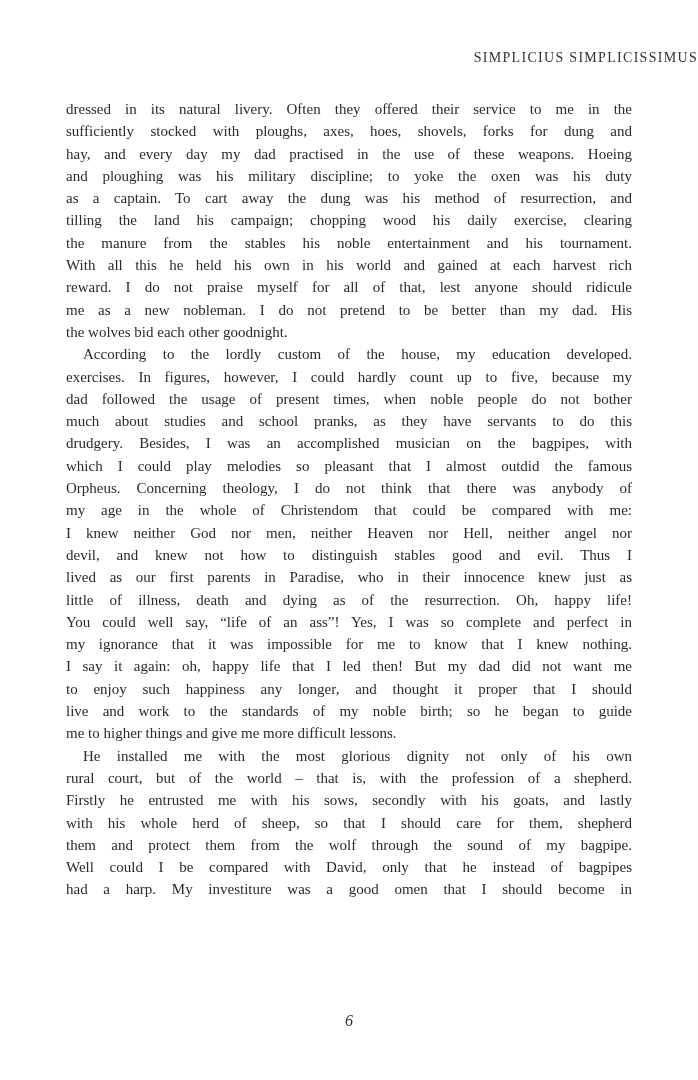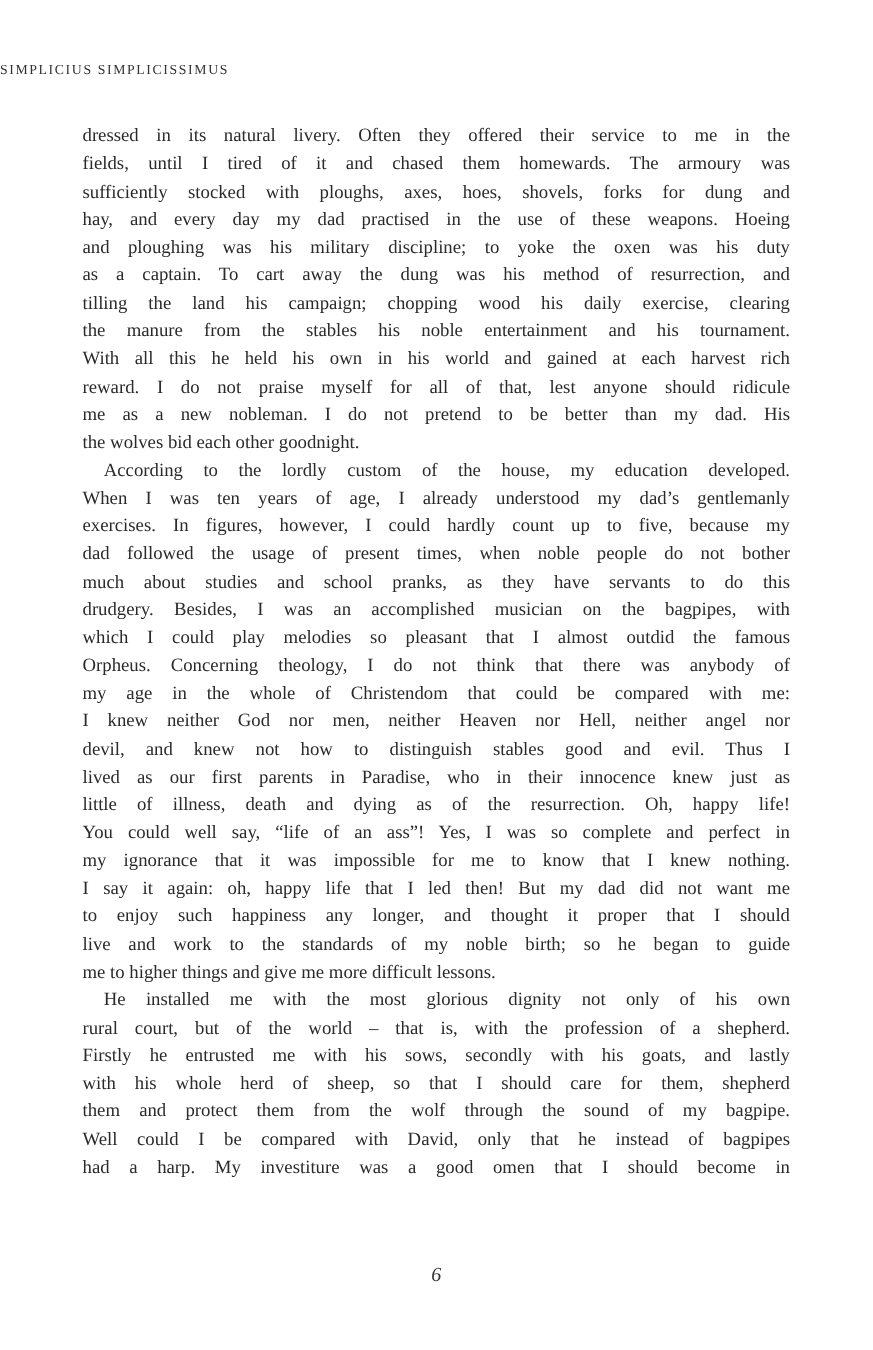--- a/index.html
+++ b/index.html
@@ -13,22 +13,22 @@
       position: relative;
       overflow: hidden;
       color: #2a2a2a;
       font-family: "Liberation Serif", "DejaVu Serif", serif;
     }
     .running-head {
       position: absolute;
       top: 50px;
       left: 0;
       width: 698px;
-      text-align: left;
-      font-size: 11px;
+      text-align: right;
+      font-size: 14px;
       letter-spacing: 1.3px;
       color: #333;
     }
     .text-block {
       position: absolute;
       top: 98px;
       left: 66px;
       width: 566px;
       font-size: 15px;
       line-height: 22.3px;
@@ -58,35 +58,33 @@
     }
   </style>
 </head>
 <body>
 
 <div class="running-head">SIMPLICIUS SIMPLICISSIMUS</div>
 
 <div class="text-block">
   <p style="margin:0" id="para-0">
       <span class="line">dressed in its natural livery. Often they offered their service to me in the</span>
-      <span class="line">fields, until I tired of it and chased them homewards. The armoury was</span>
       <span class="line">sufficiently stocked with ploughs, axes, hoes, shovels, forks for dung and</span>
       <span class="line">hay, and every day my dad practised in the use of these weapons. Hoeing</span>
       <span class="line">and ploughing was his military discipline; to yoke the oxen was his duty</span>
       <span class="line">as a captain. To cart away the dung was his method of resurrection, and</span>
       <span class="line">tilling the land his campaign; chopping wood his daily exercise, clearing</span>
       <span class="line">the manure from the stables his noble entertainment and his tournament.</span>
       <span class="line">With all this he held his own in his world and gained at each harvest rich</span>
       <span class="line">reward. I do not praise myself for all of that, lest anyone should ridicule</span>
       <span class="line">me as a new nobleman. I do not pretend to be better than my dad. His</span>
       <span class="line last">the wolves bid each other goodnight.</span>
     </p>
   <p style="margin:0" id="para-1">
       <span class="line indent">According to the lordly custom of the house, my education developed.</span>
-      <span class="line">When I was ten years of age, I already understood my dad’s gentlemanly</span>
       <span class="line">exercises. In figures, however, I could hardly count up to five, because my</span>
       <span class="line">dad followed the usage of present times, when noble people do not bother</span>
       <span class="line">much about studies and school pranks, as they have servants to do this</span>
       <span class="line">drudgery. Besides, I was an accomplished musician on the bagpipes, with</span>
       <span class="line">which I could play melodies so pleasant that I almost outdid the famous</span>
       <span class="line">Orpheus. Concerning theology, I do not think that there was anybody of</span>
       <span class="line">my age in the whole of Christendom that could be compared with me:</span>
       <span class="line">I knew neither God nor men, neither Heaven nor Hell, neither angel nor</span>
       <span class="line">devil, and knew not how to distinguish stables good and evil. Thus I</span>
       <span class="line">lived as our first parents in Paradise, who in their innocence knew just as</span>

